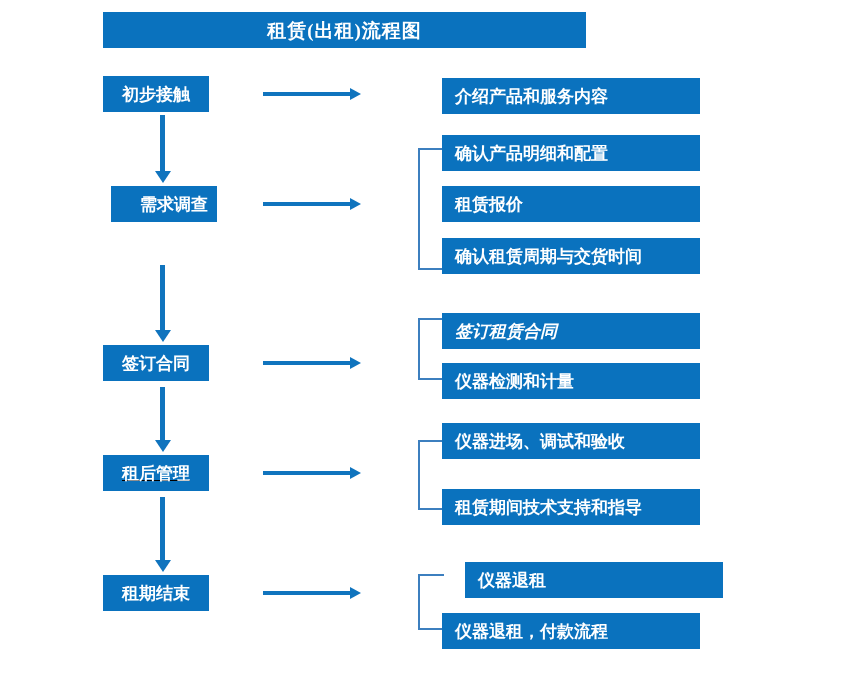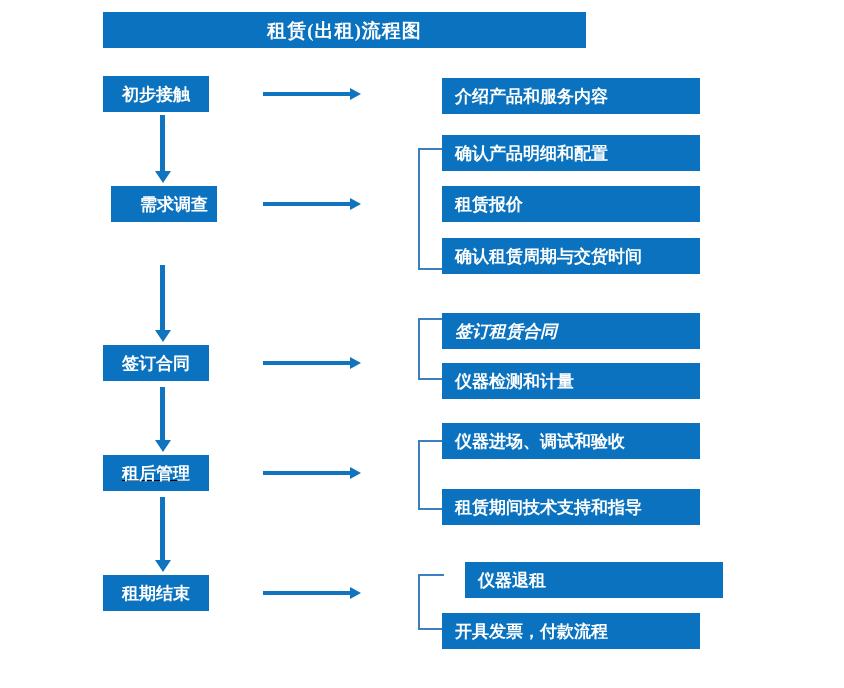--- a/index.html
+++ b/index.html
@@ -247,16 +247,16 @@
 
   <div class="box task-box" style="left:442px; top:489px;">
     <span class="box-text">租赁期间技术支持和指导</span>
   </div>
 
   <div class="box task-box" style="left:442px; top:562px;margin-left:23px;">
     <span class="box-text">仪器退租</span>
   </div>
 
   <div class="box task-box" style="left:442px; top:613px;">
-    <span class="box-text">开具发票，付款流程</span>
+    <span class="box-text">仪器退租，付款流程</span>
   </div>
 
 </div>
 
 </body></html>

